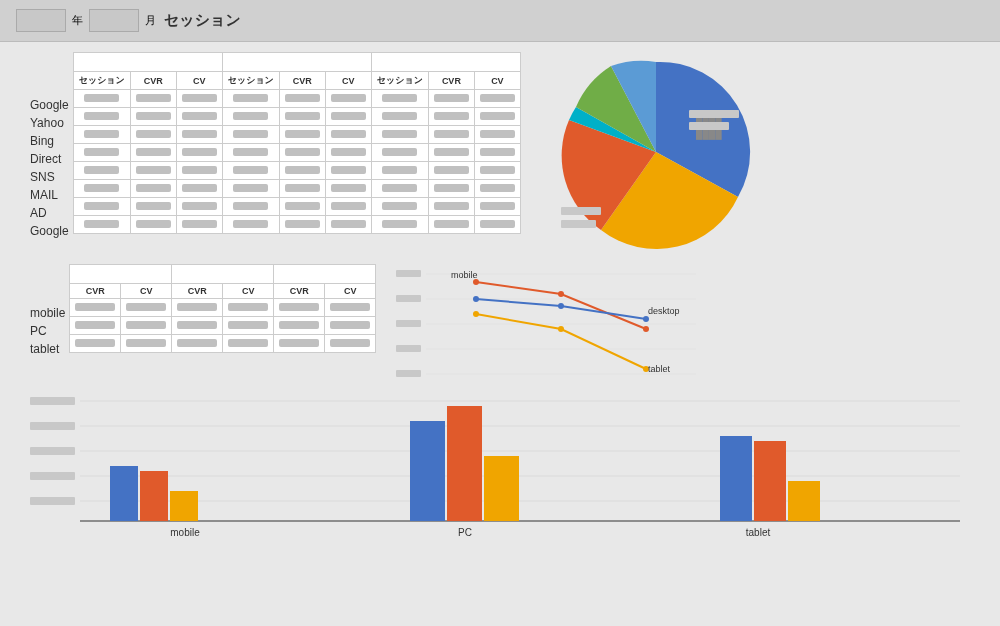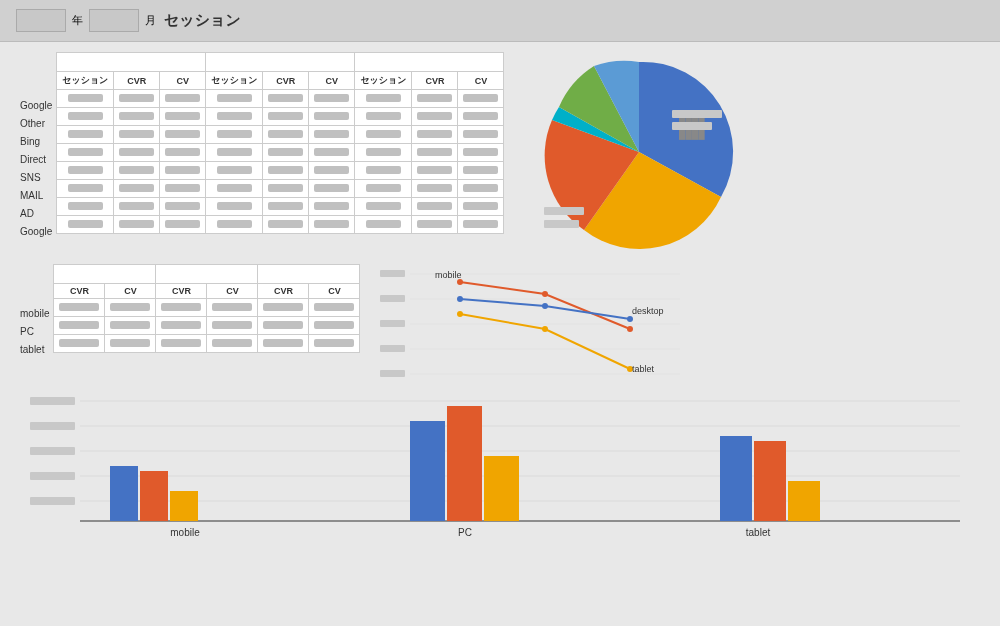--- a/index.html
+++ b/index.html
@@ -159,23 +159,24 @@
     }
     .row-labels {
       display: flex;
       flex-direction: column;
       padding-top: 44px;
     }
     .row-label-item {
       height: 18px;
       display: flex;
       align-items: center;
-      font-size: 10px;
+      font-size: 12px;
       color: #333;
       padding-right: 4px;
+      margin-left: 10px;
     }
   </style>
 </head>
 <body>
 
 <div class="page">
 
   <div class="header">
     <div class="header-year-month">
       <div class="header-box">　　</div>
@@ -186,21 +187,21 @@
     <div class="header-title">セッション</div>
   </div>
 
   <div class="main">
 
     <div class="top-section">
 
       <div class="table-wrapper">
         <div class="row-labels">
           <div class="row-label-item">Google</div>
-          <div class="row-label-item">Other</div>
+          <div class="row-label-item">Yahoo</div>
           <div class="row-label-item">Bing</div>
           <div class="row-label-item">Direct</div>
           <div class="row-label-item">SNS</div>
           <div class="row-label-item">MAIL</div>
           <div class="row-label-item">AD</div>
           <div class="row-label-item">Google</div>
         </div>
         <table class="data-table">
           <thead>
             <tr>

